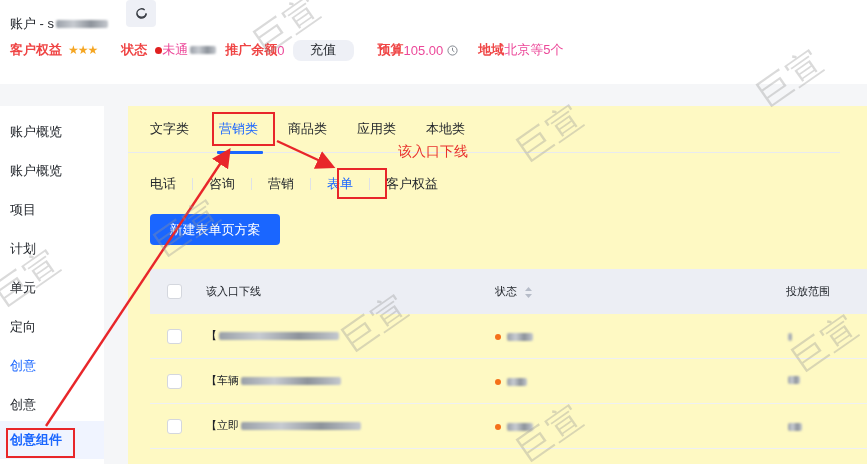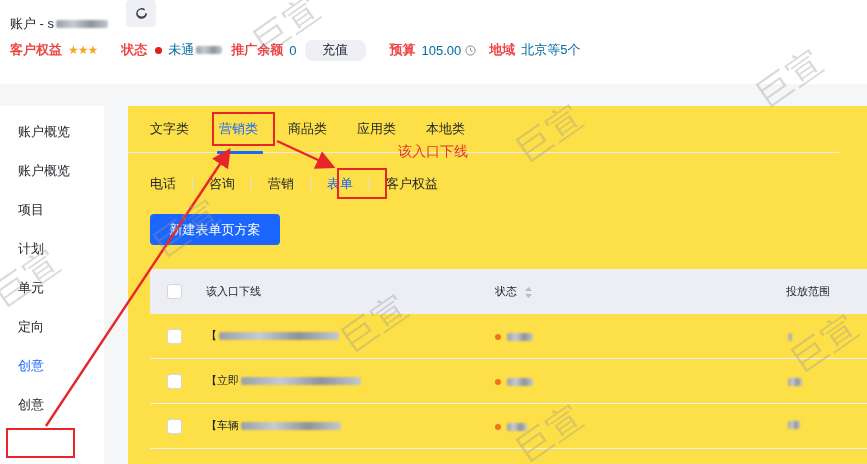--- a/index.html
+++ b/index.html
@@ -8,35 +8,35 @@
 
   .header { position: absolute; left: 0; top: 0; width: 867px; height: 84px; background: #fff; }
   .acct-row { position: absolute; left: 10px; top: 14px; height: 20px; display: flex; align-items: center; }
   .acct-title { font-size: 13px; color: #1f2329; }
   .blur { display: inline-block; height: 8px; background: linear-gradient(90deg,#9aa0a8,#c7cbd1,#8d939b,#c4c8ce); filter: blur(1.2px); border-radius: 2px; margin-left: 2px; }
   .refresh-btn { position: absolute; left: 126px; top: 0; width: 30px; height: 27px; background: #eef0f6; border-radius: 4px; display: flex; align-items: center; justify-content: center; }
   .refresh-btn svg { width: 15px; height: 15px; }
 
   .info-row { position: absolute; left: 10px; top: 36px; height: 28px; display: flex; align-items: center; font-size: 13px; }
   .lbl { font-weight: bold; color: #ef4444; }
-  .val { color: #0369a1; margin-left: 6px; }
+  .val { color: #ec4899; }
   .stars { color: #f5a623; margin-left: 6px; letter-spacing: -1px; font-size: 12px; }
   .dot-red { display: inline-block; width: 7px; height: 7px; border-radius: 50%; background: #e02020; margin-left: 8px; }
   .recharge-btn { margin-left: 8px; width: 61px; height: 21px; background: #eef0f6; border-radius: 8px; display: flex; align-items: center; justify-content: center; color: #1f2329; font-size: 13px; }
   .clock-icon { display: inline-flex; width: 11px; height: 11px; margin-left: 4px; }
 
   .band { position: absolute; left: 0; top: 84px; width: 867px; height: 22px; background: #f5f6f8; }
 
-  .sidebar { position: absolute; left: 8px; top: 106px; width: 104px; height: 358px; background: #fff; }
+  .sidebar { position: absolute; left: 0; top: 106px; width: 104px; height: 358px; background: #fff; }
   .side-item { position: absolute; left: 10px; font-size: 13px; color: #1f2329; height: 20px; line-height: 20px; }
   .side-item.blue { color: #1a66ff; }
   .side-item.active { left: 0; width: 104px; padding-left: 10px; background: #f0f4ff; height: 38px; line-height: 38px; font-weight: bold; color:#1a66ff; }
   .side-gutter { position: absolute; left: 104px; top: 106px; width: 24px; height: 358px; background: #f5f6f8; }
 
-  .main { position: absolute; left: 128px; top: 106px; width: 739px; height: 358px; background: #fde047; }
+  .main { position: absolute; left: 128px; top: 106px; width: 739px; height: 358px; background: #fef9c3; }
   .tabs { position: absolute; left: 22px; top: 14px; display: flex; height: 20px; }
   .tab { font-size: 13px; color: #1f2329; margin-right: 30px; }
   .tab.active { color: #1a66ff; }
   .tab-line { position: absolute; left: 0px; top: 46px; width: 712px; height: 1px; background: #e8eaef; }
   .tab-ink { position: absolute; left: 89px; top: 45px; width: 46px; height: 3px; background: #1a66ff; border-radius: 1px; }
 
   .subtabs { position: absolute; left: 22px; top: 68px; display: flex; align-items: center; height: 20px; }
   .subtab { font-size: 13px; color: #1f2329; }
   .subtab.active { color: #1a66ff; }
   .sep { width: 1px; height: 12px; background: #dfe2e8; margin: 0 16px; }
@@ -86,36 +86,37 @@
     <span class="val">0</span>
     <div class="recharge-btn">充值</div>
     <span class="lbl" style="margin-left:24px">预算</span>
     <span class="val">105.00</span>
     <span class="clock-icon">
         <svg viewBox="0 0 12 12" width="11" height="11">
           <circle cx="6" cy="6" r="5" fill="none" stroke="#7a7f88" stroke-width="1"></circle>
           <path d="M6 3v3l2 1.4" fill="none" stroke="#7a7f88" stroke-width="1"></path>
         </svg>
       </span>
-    <span class="lbl" style="margin-left:13px">地域</span>
+    <span class="lbl" style="margin-left:20px">地域</span>
     <span class="val">北京等5个</span>
   </div>
 </div>
 
 <div class="band"></div>
 
 <div class="sidebar">
   <div class="side-item" style="top:16px">账户概览</div>
   <div class="side-item" style="top:55px">账户概览</div>
   <div class="side-item" style="top:94px">项目</div>
   <div class="side-item" style="top:133px">计划</div>
   <div class="side-item" style="top:172px">单元</div>
   <div class="side-item" style="top:211px">定向</div>
   <div class="side-item blue" style="top:250px">创意</div>
   <div class="side-item" style="top:289px">创意</div>
+  <div class="side-item active" style="top:315px">创意组件</div>
 </div>
 <div class="side-gutter"></div>
 
 <div class="main">
   <div class="tabs">
     <span class="tab">文字类</span>
     <span class="tab active">营销类</span>
     <span class="tab">商品类</span>
     <span class="tab">应用类</span>
     <span class="tab">本地类</span>
@@ -160,41 +161,41 @@
       <div class="status">
         <span class="odot"></span>
         <span class="blur" style="width:26px;margin-left:6px"></span>
       </div>
       <span class="blur" style="position:absolute;left:636px;top:19px;width:4px"></span>
     </div>
 
     <div class="trow">
       <span class="cb" style="left:17px;top:15px"></span>
       <div class="td-name">
+        <span>【车辆</span>
+        <span class="blur" style="width:100px"></span>
+      </div>
+      <div class="status">
+        <span class="odot"></span>
+        <span class="blur" style="width:20px;margin-left:6px"></span>
+      </div>
+      <span class="blur" style="position:absolute;left:636px;top:17px;width:12px"></span>
+    </div>
+
+    <div class="trow">
+      <span class="cb" style="left:17px;top:15px"></span>
+      <div class="td-name">
         <span>【立即</span>
         <span class="blur" style="width:120px"></span>
       </div>
       <div class="status">
         <span class="odot"></span>
         <span class="blur" style="width:26px;margin-left:6px"></span>
       </div>
       <span class="blur" style="position:absolute;left:636px;top:19px;width:14px"></span>
-    </div>
-
-    <div class="trow">
-      <span class="cb" style="left:17px;top:15px"></span>
-      <div class="td-name">
-        <span>【车辆</span>
-        <span class="blur" style="width:100px"></span>
-      </div>
-      <div class="status">
-        <span class="odot"></span>
-        <span class="blur" style="width:20px;margin-left:6px"></span>
-      </div>
-      <span class="blur" style="position:absolute;left:636px;top:17px;width:12px"></span>
     </div>
   </div>
 </div>
 
 <div class="redbox" style="left:212px;top:112px;width:63px;height:34px"></div>
 <div class="redbox" style="left:337px;top:168px;width:50px;height:31px"></div>
 <div class="redbox" style="left:6px;top:428px;width:69px;height:30px"></div>
 <div class="hint">该入口下线</div>
 
 <svg class="overlay" viewBox="0 0 867 464">

